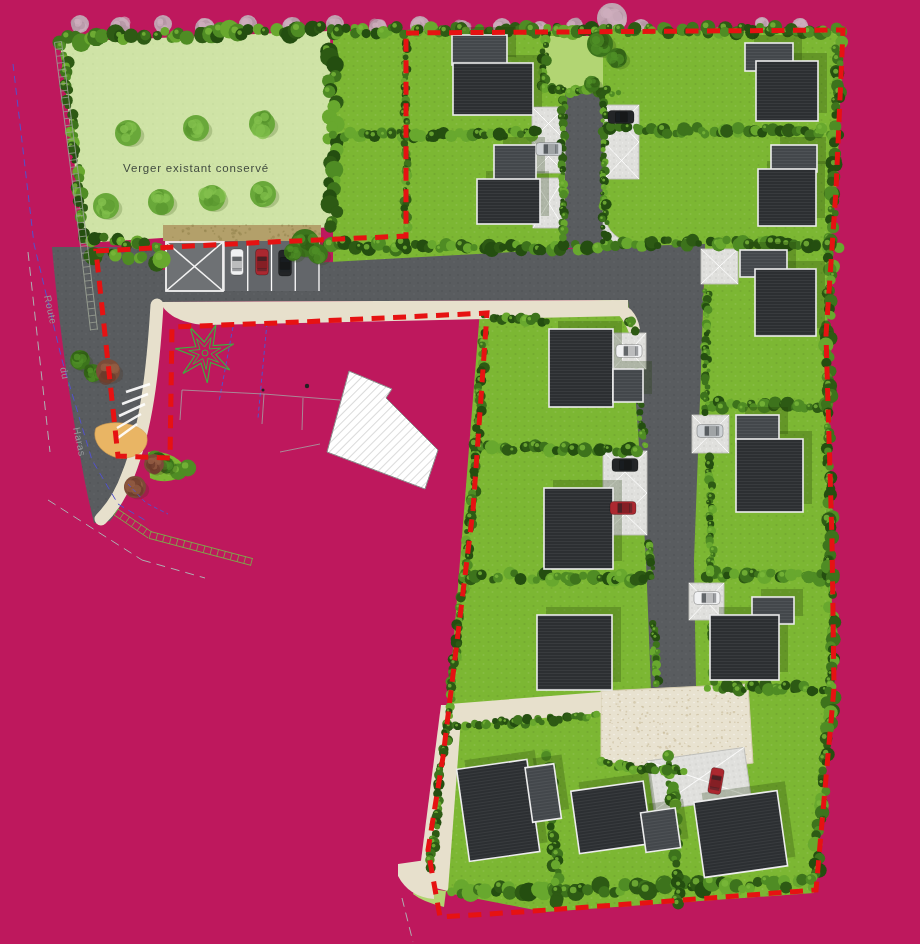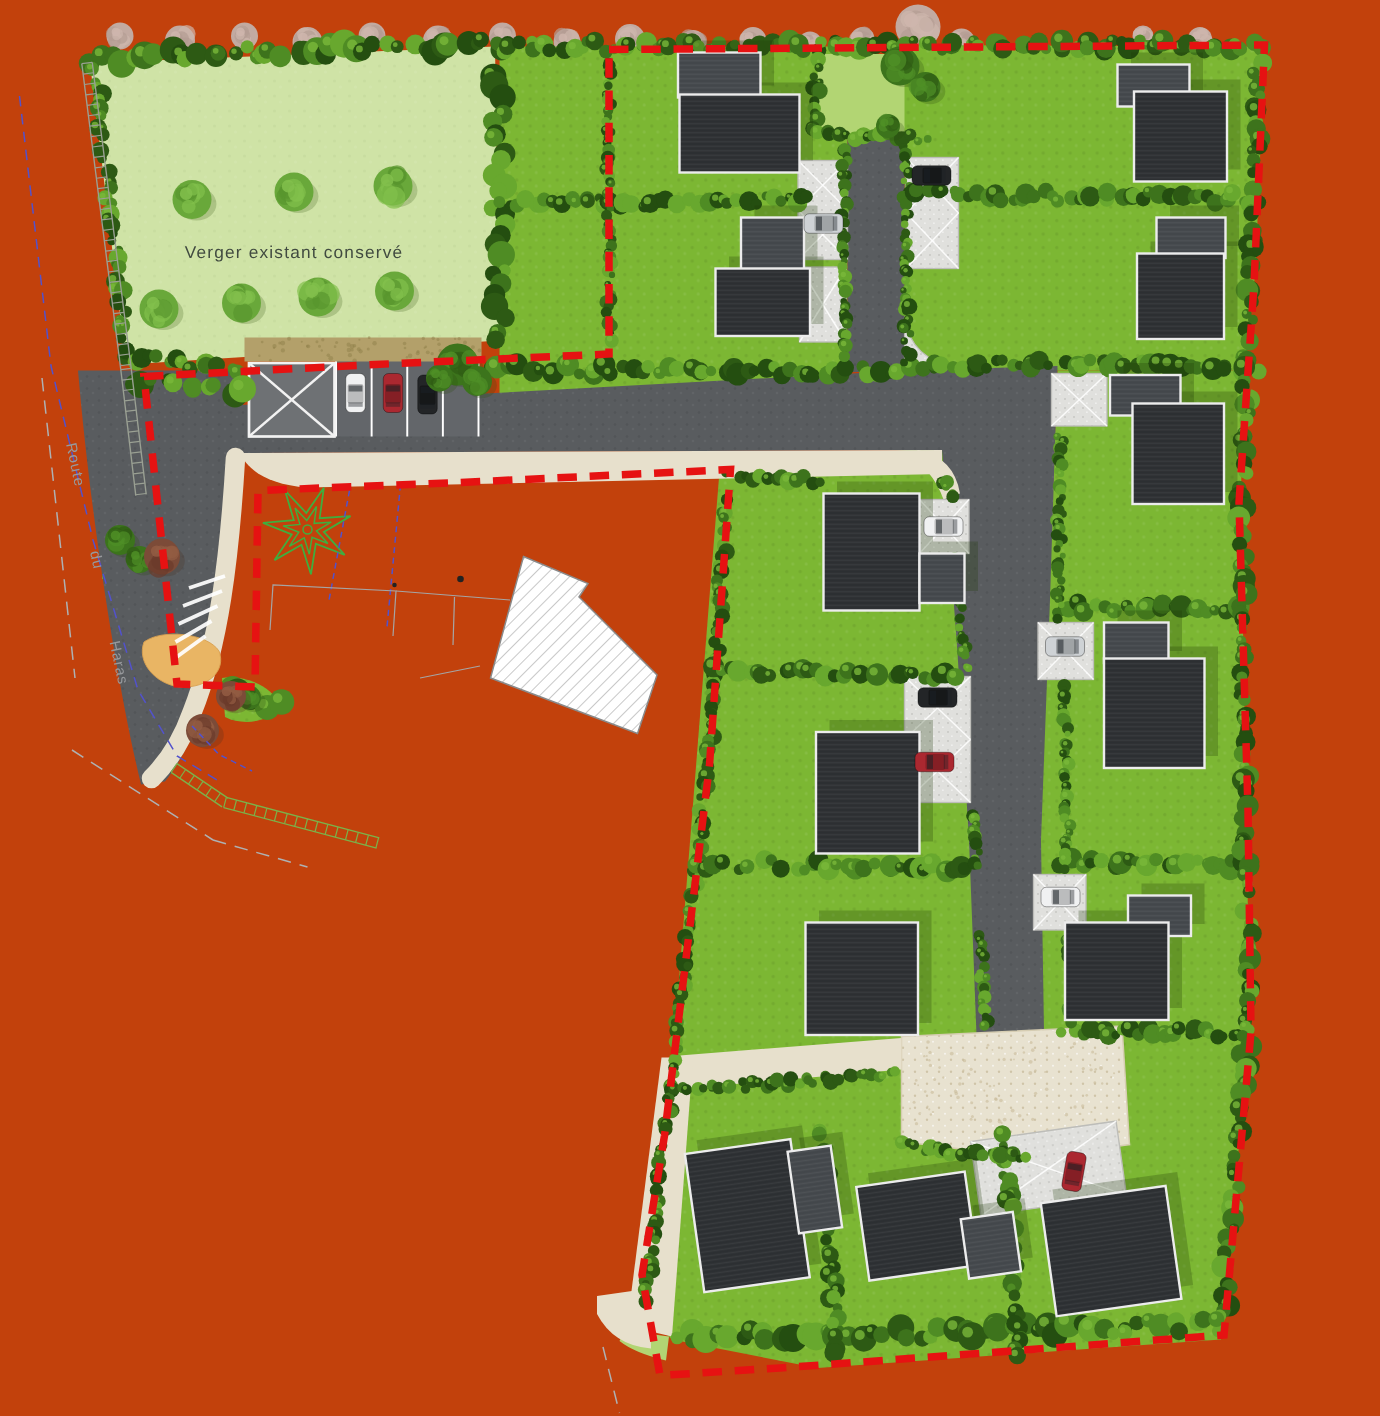--- a/index.html
+++ b/index.html
@@ -1,16 +1,16 @@
 <!DOCTYPE html>
 <html><head>
 <meta charset="utf-8">
 <style>
   html,body{margin:0;padding:0;background:#ffffff;}
-  .stage{width:920px;height:944px;position:relative;background:#c2410c;overflow:hidden;}
+  .stage{width:920px;height:944px;position:relative;background:#be185d;overflow:hidden;}
   svg{display:block;}
   .lbl-orchard{font:500 11.5px "Liberation Sans", sans-serif; fill:#414b40; letter-spacing:.8px;}
   .lbl-street{font:10px "Liberation Sans", sans-serif; fill:#97999c; letter-spacing:.6px;}
   .red-boundary{fill:none;stroke-width:5;stroke-dasharray:13 8.5;stroke-linejoin:miter;}
   .blue-dash{fill:none;stroke-width:1;}
   .gray-dash{fill:none;stroke:#aeb1b3;stroke-width:1;stroke-dasharray:9 6;}
   .thin-outline{fill:none;stroke:#a5a5a5;stroke-width:.8;}
   .hatch-building{stroke:#8a8a8a;stroke-width:1;}
 </style>
 </head>

